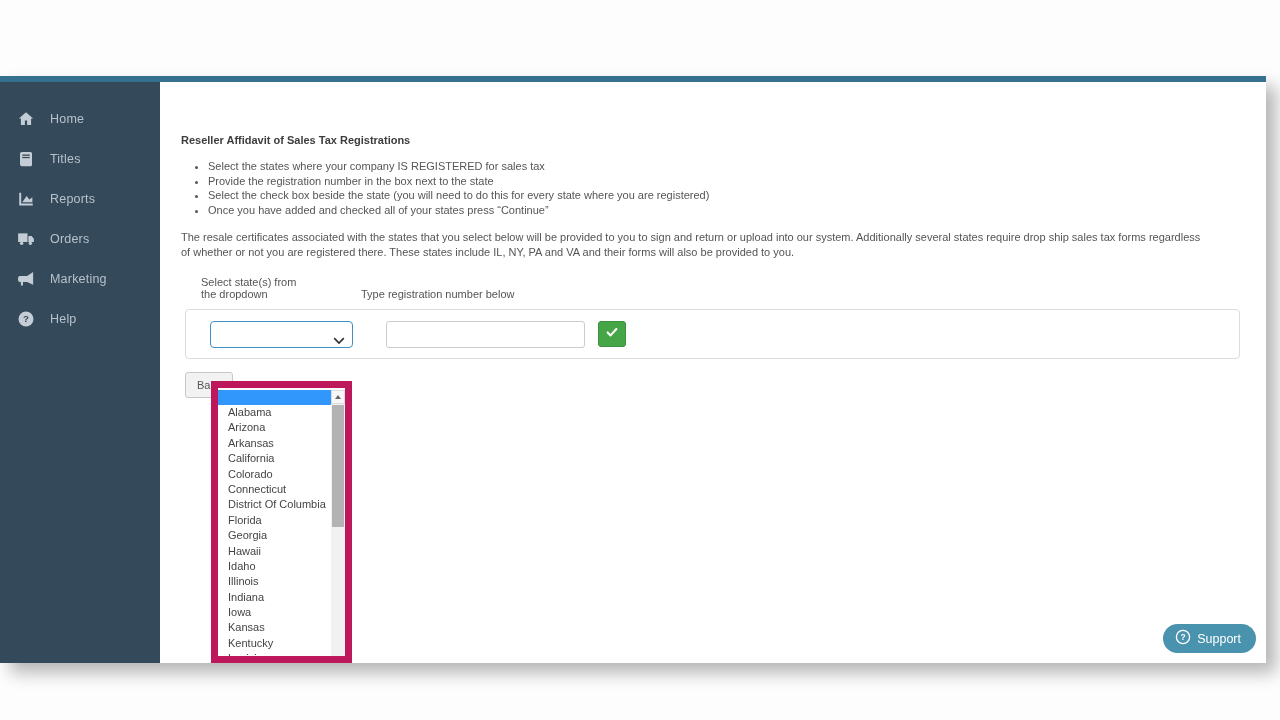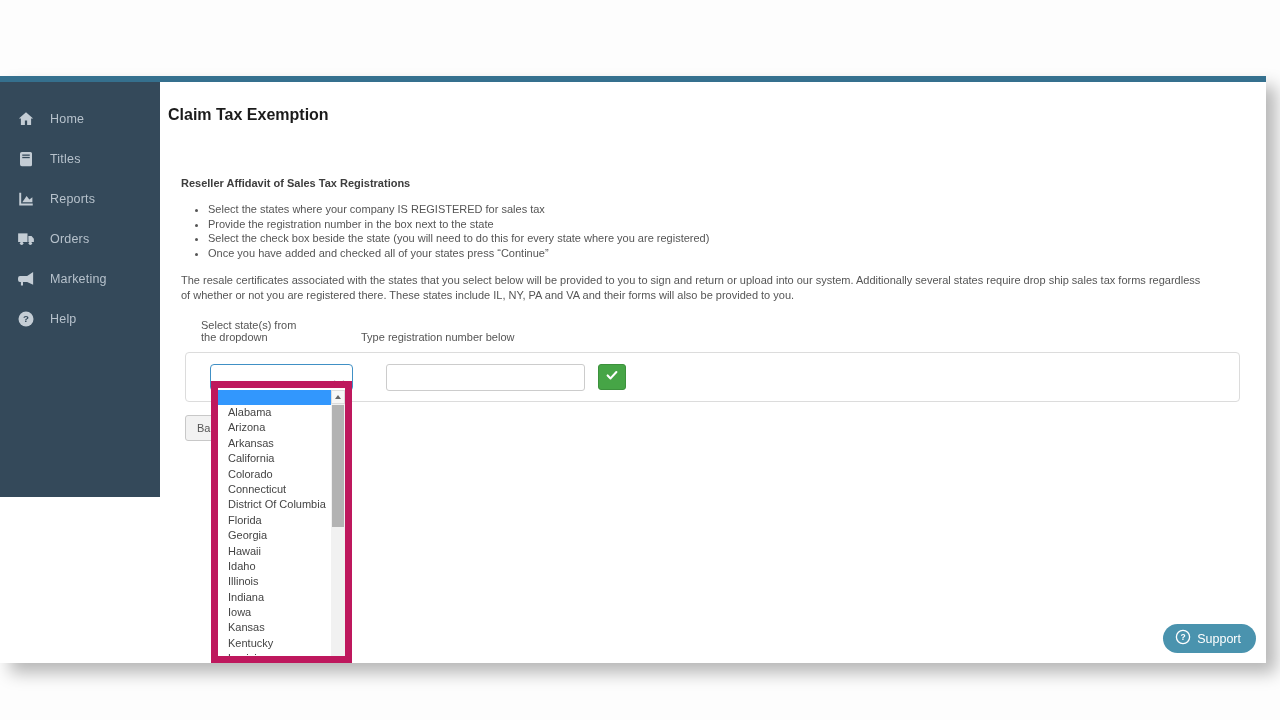--- a/index.html
+++ b/index.html
@@ -9,21 +9,21 @@
   
   .window {
     position:absolute; left:0; top:76px; width:1266px; height:587px;
     background:#ffffff; box-shadow:10px 10px 16px rgba(0,0,0,0.28);
     overflow:hidden;
   }
   .topbar { position:absolute; left:0; top:0; width:100%; height:6px; background:#35708E; }
 
   
   .sidebar {
-    position:absolute; left:0; top:6px; width:160px; height:415px;
+    position:absolute; left:0; top:6px; width:160px; height:581px;
     background:#34495A; padding-top:17px;
   }
   .nav-item {
     display:flex; align-items:center; height:40px; padding-left:17px;
     color:#b7c2cc; cursor:pointer;
   }
   .nav-item .nicon { width:18px; height:18px; margin-right:15px; color:#c4cdd5; flex:0 0 18px; }
   .nav-item .nlabel { font-size:12.5px; letter-spacing:0.2px; }
 
   
@@ -152,21 +152,20 @@
           <svg viewBox="0 0 24 24" fill="currentColor">
               <circle cx="12" cy="12" r="10"></circle>
               <text x="12" y="16.6" text-anchor="middle" font-size="13" font-weight="bold" fill="#34495A" font-family="Liberation Sans, sans-serif">?</text>
             </svg>
         </span>
         <span class="nlabel">Help</span>
       </div>
     </nav>
 
     <div class="main">
-      <h1 class="page-title">Claim Tax Exemption</h1>
 
       <div class="section-heading">Reseller Affidavit of Sales Tax Registrations</div>
 
       <ul class="bullets">
 
       <li>Select the states where your company IS REGISTERED for sales tax</li>
           <li>Provide the registration number in the box next to the state</li>
           <li>Select the check box beside the state (you will need to do this for every state where you are registered)</li>
           <li>Once you have added and checked all of your states press “Continue”</li>
         </ul>

